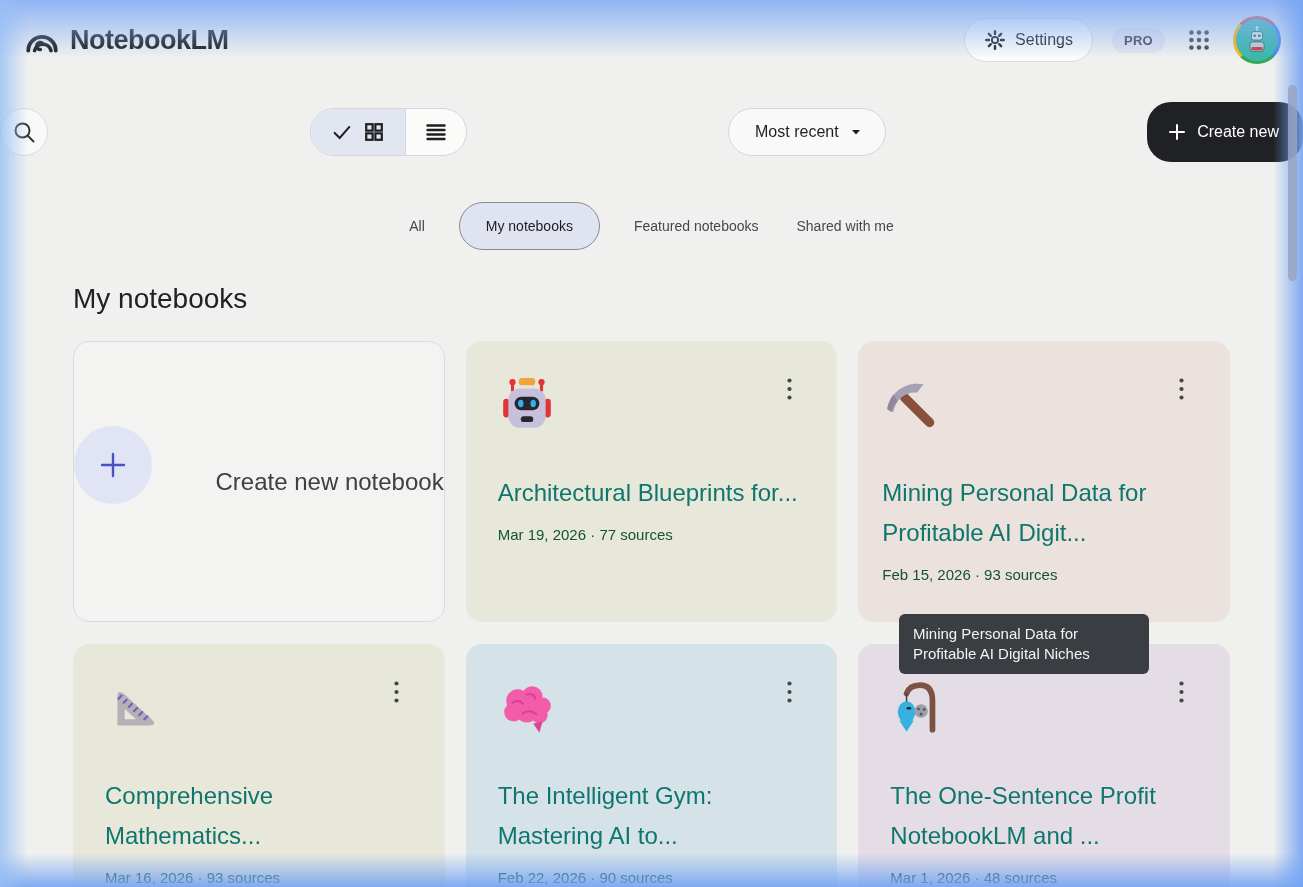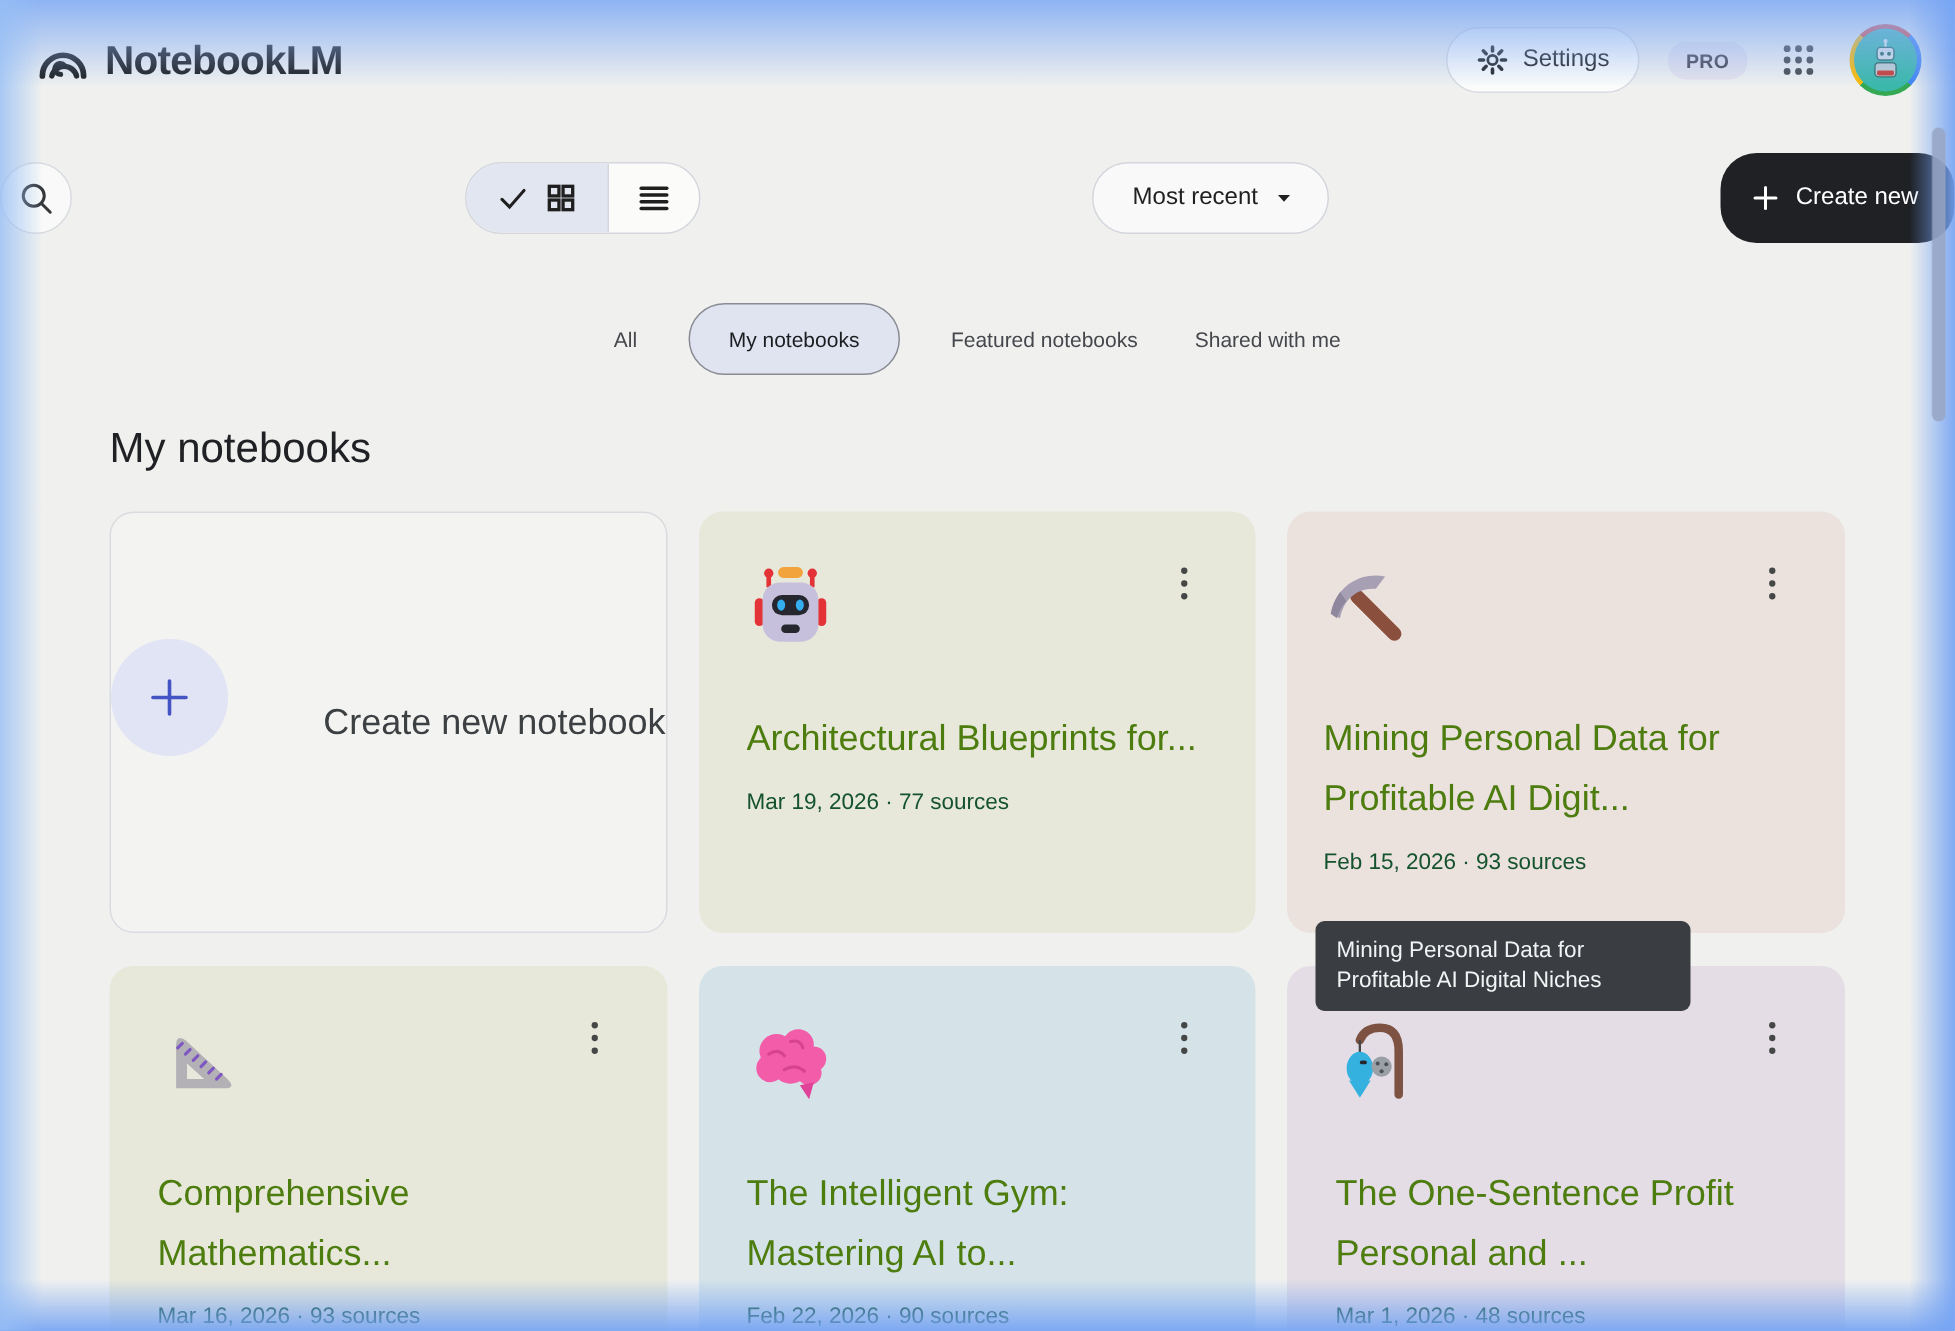--- a/index.html
+++ b/index.html
@@ -47,26 +47,26 @@
   .main { width: 1157px; margin: 33px auto 0; position: relative; z-index: 4; }
   .section-title { font-size: 28px; font-weight: 400; color: #202124; margin-bottom: 26px; }
   .grid { display: grid; grid-template-columns: repeat(3, 1fr); column-gap: 21px; row-gap: 22px; grid-auto-rows: 281px; }
 
   .create-card { border: 1px solid #d9dbdf; border-radius: 16px; background: #f3f3f1; display:flex; flex-direction:row; align-items:center; justify-content:space-between; cursor:pointer; }
   .plus-circle { width: 78px; height: 78px; border-radius: 50%; background: #e1e4f5; display:flex; align-items:center; justify-content:center; margin-bottom: 34px; }
   .create-card-label { font-size: 24px; color: #3c4043; }
 
   .nb-card { border-radius: 16px; padding: 36px 32px 0; position: relative; cursor: pointer; }
   .nb-emoji { width: 58px; height: 58px; }
-  .nb-title { margin-top: 38px; font-size: 24px; line-height: 40px; color: #4d7c0f; max-height: 80px; overflow: hidden; padding-right: 6px; }
+  .nb-title { margin-top: 38px; font-size: 24px; line-height: 40px; color: #0f766e; max-height: 80px; overflow: hidden; padding-right: 6px; }
   .nb-meta { margin-top: 13px; font-size: 15px; color: #14532d; }
   .kebab { position: absolute; top: 32px; right: 34px; width: 28px; height: 32px; display:flex; align-items:center; justify-content:center; cursor:pointer; }
 
   
-  .tooltip { position: absolute; left: 877px; top: 614px; width: 250px; background: #3a3d41; color: #f1f3f4; font-size: 15px; line-height: 20px; padding: 10px 14px; border-radius: 6px; z-index: 40; }
+  .tooltip { position: absolute; left: 899px; top: 614px; width: 250px; background: #3a3d41; color: #f1f3f4; font-size: 15px; line-height: 20px; padding: 10px 14px; border-radius: 6px; z-index: 40; }
 
   
   .scroll-thumb { position: fixed; right: 6px; top: 85px; width: 9px; height: 196px; border-radius: 5px; background: rgba(150,165,195,0.85); z-index: 110; }
 
   svg { display: block; }
 </style>
 </head>
 <body>
 
 <div class="glow glow-top"></div>
@@ -338,21 +338,21 @@
         </div>
     <div class="kebab">
       <span>
         <svg width="5" height="22" viewBox="0 0 5 22" fill="#444746">
           <circle cx="2.5" cy="2.5" r="2.1"></circle>
               <circle cx="2.5" cy="11" r="2.1"></circle>
               <circle cx="2.5" cy="19.5" r="2.1"></circle>
         </svg>
       </span>
     </div>
-    <div class="nb-title">The One-Sentence Profit Personal and ...</div>
+    <div class="nb-title">The One-Sentence Profit NotebookLM and ...</div>
     <div class="nb-meta">Mar 1, 2026 · 48 sources</div>
   </div>
     </div>
 </div>
 
 <div class="tooltip">Mining Personal Data for Profitable AI Digital Niches</div>
 
 <div class="scroll-thumb"></div>
 
 </body></html>

